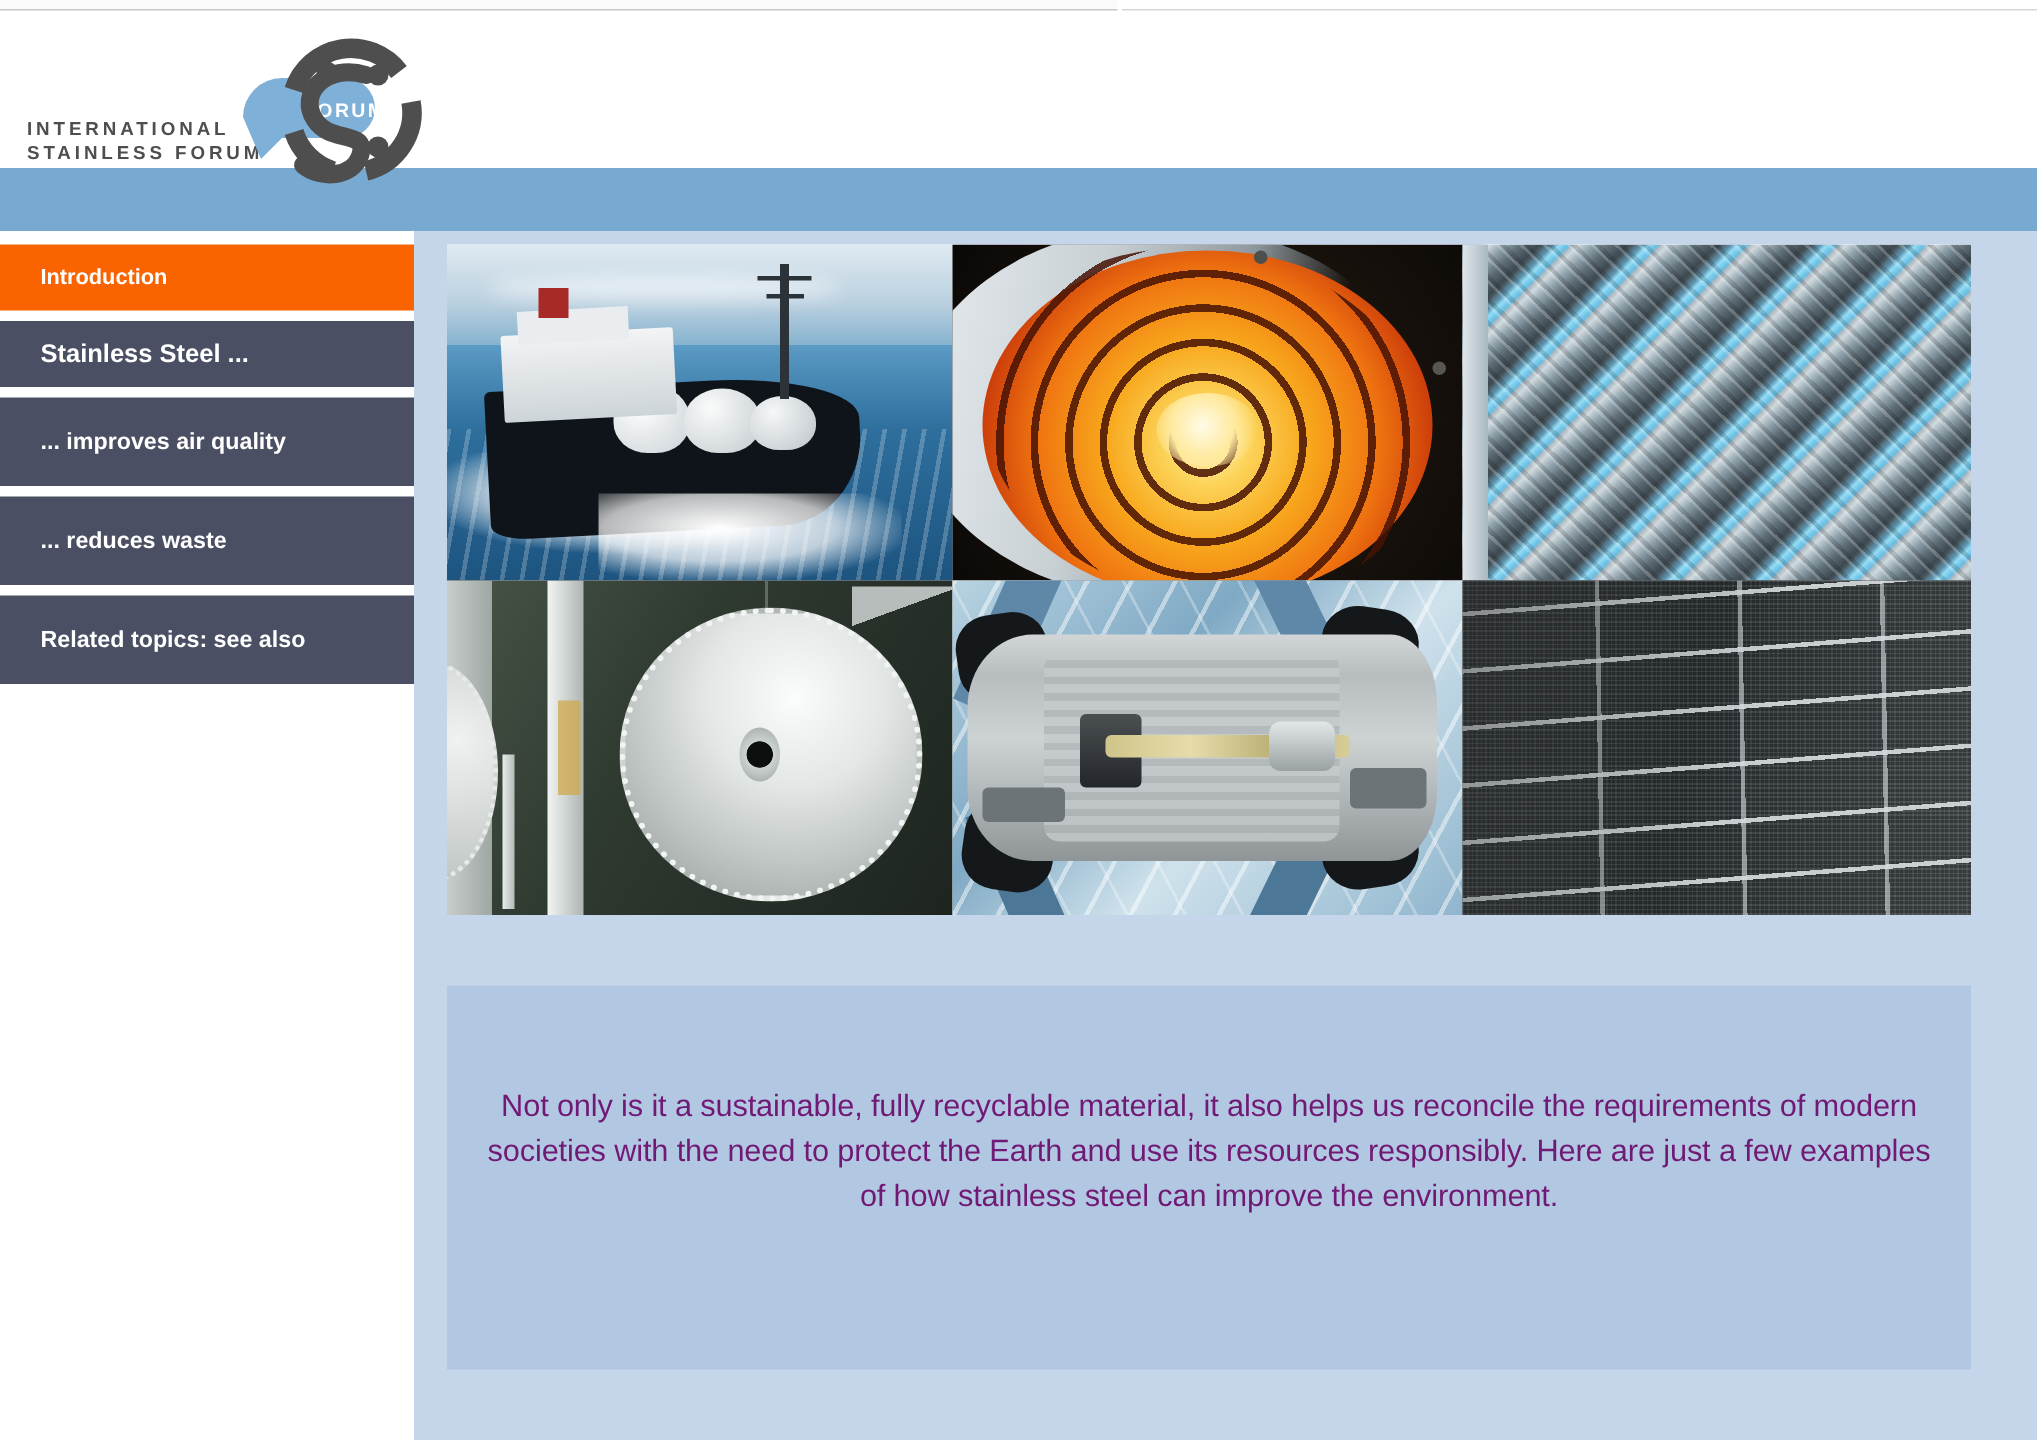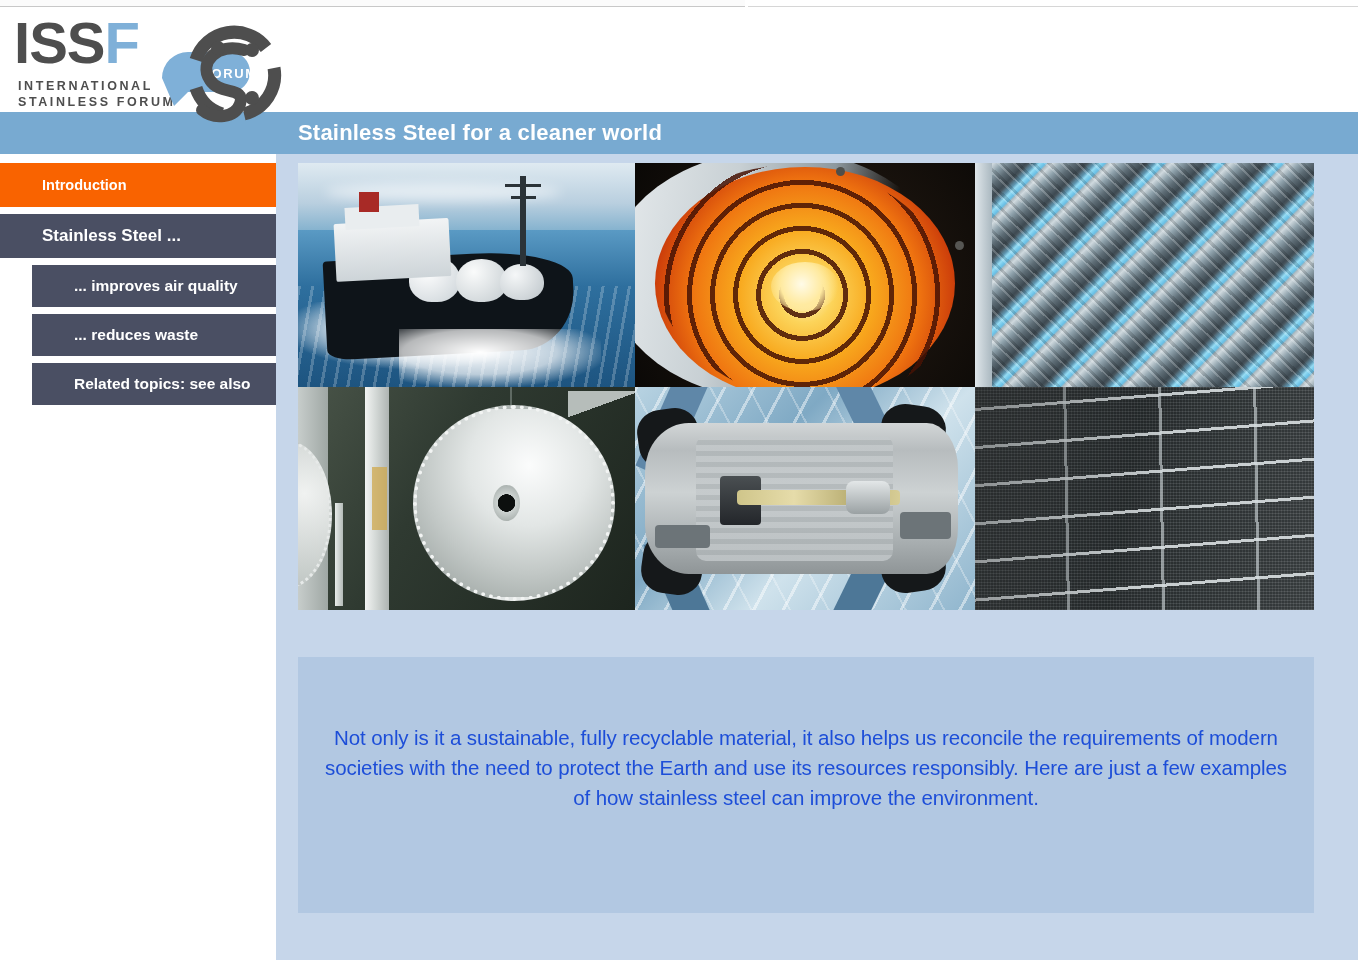--- a/index.html
+++ b/index.html
@@ -41,27 +41,27 @@
   }
   .title-text {
     position: absolute; left: 298px; top: 120px;
     font-size: 22px; font-weight: 700; color: #ffffff; letter-spacing: 0.2px;
   }
 
   
   .sidebar { position: absolute; left: 0; top: 163px; width: 276px; }
   .nav-item {
     width: 276px; color: #ffffff; background: #4a4f63;
-    display: flex; align-items: center; padding-left: 42px;
+    display: flex; align-items: center; padding-left: 27px;
     margin-bottom: 7px; cursor: pointer;
   }
   .nav-item.active { background: #f96300; }
   .nav-item.lvl0 { height: 44px; font-size: 14.5px; font-weight: 700; }
   .nav-item.lvl1 { height: 44px; font-size: 17px; font-weight: 700; }
-  .nav-item.lvl2 { height: 42px; font-size: 15.5px; font-weight: 700; margin-left: 32px; }
+  .nav-item.lvl2 { height: 59px; font-size: 15.5px; font-weight: 700; }
 
   
   .content-panel {
     position: absolute; left: 276px; top: 154px; width: 1082px; height: 806px;
     background: #c6d6ea;
   }
 
   
   .collage {
     position: absolute; left: 298px; top: 163px; width: 1016px; height: 447px;
@@ -223,40 +223,38 @@
 
   
   .text-box {
     position: absolute; left: 298px; top: 657px; width: 1016px; height: 256px;
     background: #b2c8e2; padding: 38px 16px 0 16px; text-align: center;
   }
   .text-head {
     font-size: 23.5px; font-weight: 700; color: #0d0d0d; line-height: 30px; letter-spacing: -0.1px;
   }
   .text-body {
-    margin-top: 28px; font-size: 20.5px; color: #1d4ed8; line-height: 30px; letter-spacing: -0.1px;
+    margin-top: 28px; font-size: 20.5px; color: #701a75; line-height: 30px; letter-spacing: -0.1px;
     padding: 0 10px;
   }
 </style>
 </head>
 <body>
 
 <div class="page">
 
   <div class="chrome-strip">
     <div class="chrome-tabshade"></div>
     <div class="chrome-line-a"></div>
     <div class="chrome-line-b"></div>
   </div>
 
   <div class="title-band"></div>
-  <div class="title-text">Stainless Steel for a cleaner world</div>
 
   <div class="logo">
-    <div class="logo-issf"><span>I</span><span>S</span><span>S</span><span class="f">F</span></div>
     <div class="logo-sub">INTERNATIONAL</div>
     <div class="logo-sub" style="top:80px;">STAINLESS FORUM</div>
 
     <svg class="logo-mark" viewBox="0 0 140 108">
 
       <path d="M18 62 a26 26 0 0 1 26 -26 h42 a20 20 0 0 1 0 40 h-42 l-14 14 z" fill="#7fb0d8"></path>
       <text x="58" y="62" font-family="Liberation Sans, sans-serif" font-size="13" font-weight="700" fill="#ffffff" letter-spacing="1.6">FORUM</text>
 
       <g fill="none" stroke="#4e4e4e" stroke-width="13">
         <path d="M52 44 A40 40 0 0 1 122 32"></path>

